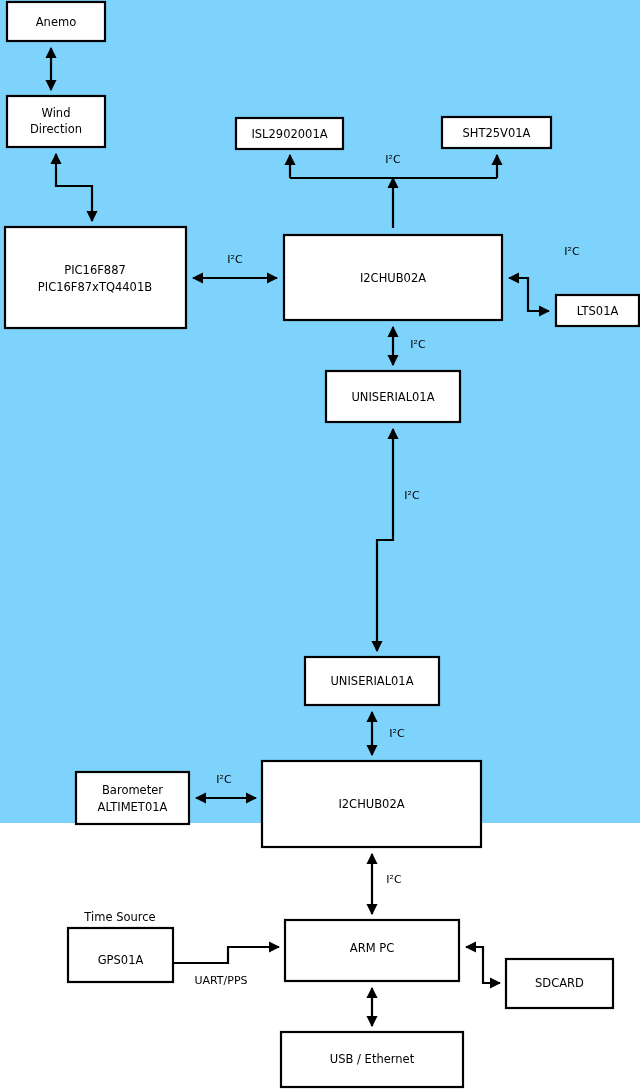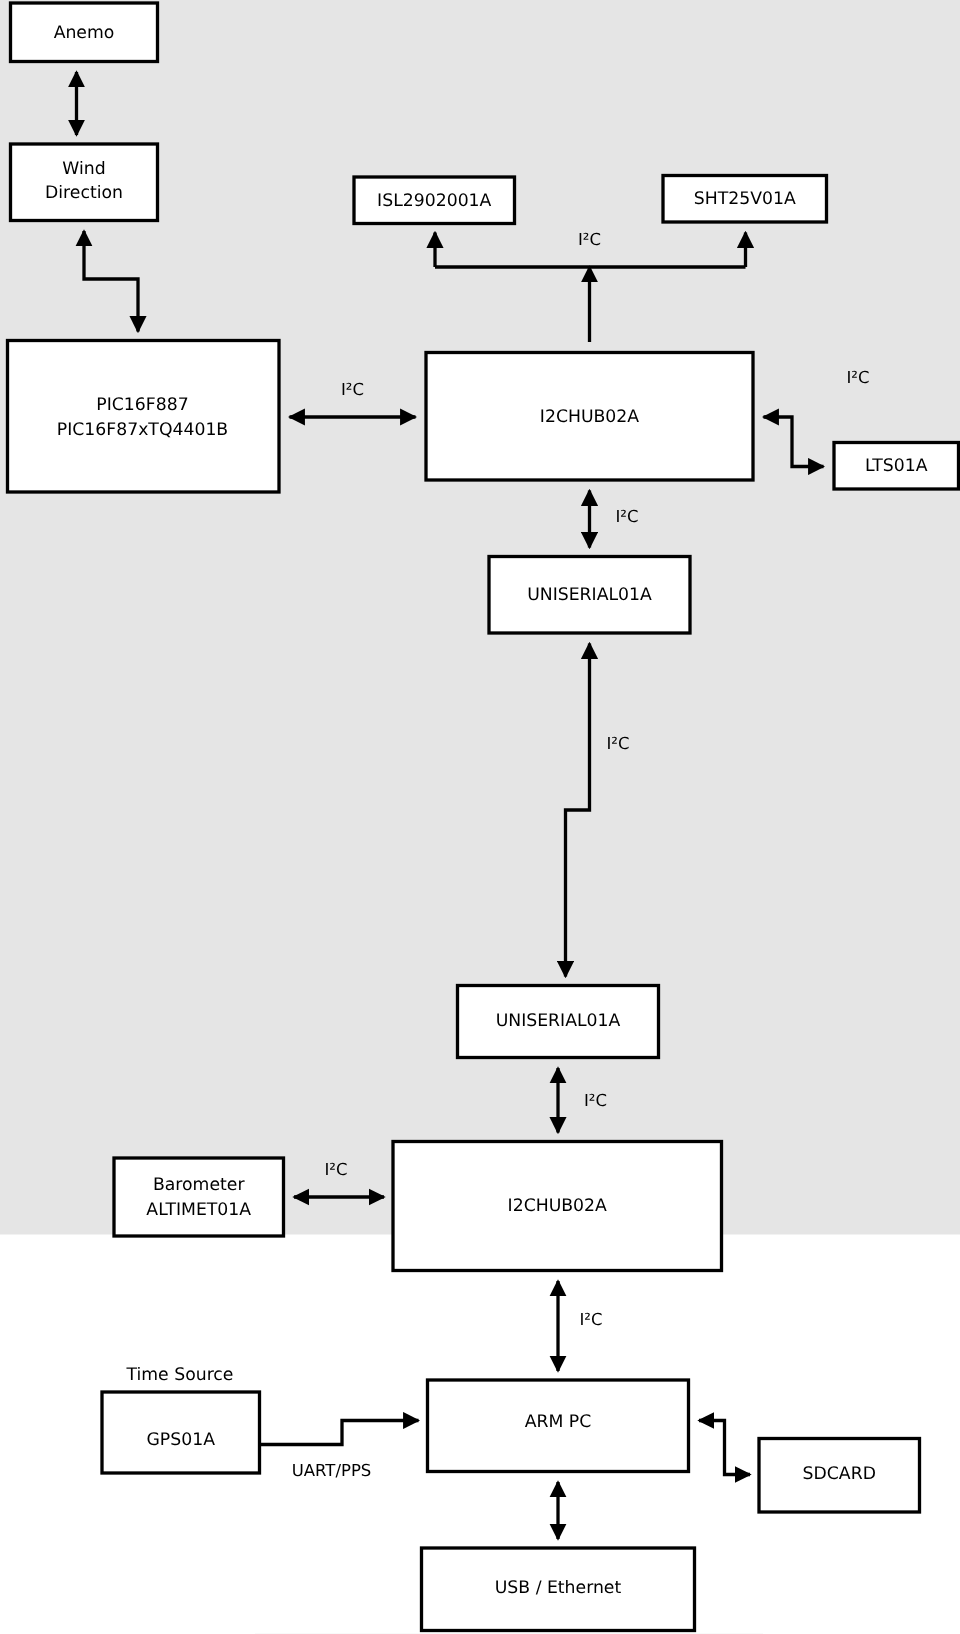--- a/index.html
+++ b/index.html
@@ -10,21 +10,21 @@
   body {
     width: 640px;
     height: 1089px;
     overflow: hidden;
     font-family: "DejaVu Sans", sans-serif;
   }
   #diagram-root {
     position: relative;
     width: 640px;
     height: 823px;
-    background: #e5e5e5;
+    background: #7dd3fc;
   }
   svg.diagram {
     display: block;
     width: 640px;
     height: 1089px;
   }
   .node-rect {
     fill: #ffffff;
     stroke: #000000;
     stroke-width: 2.2;

